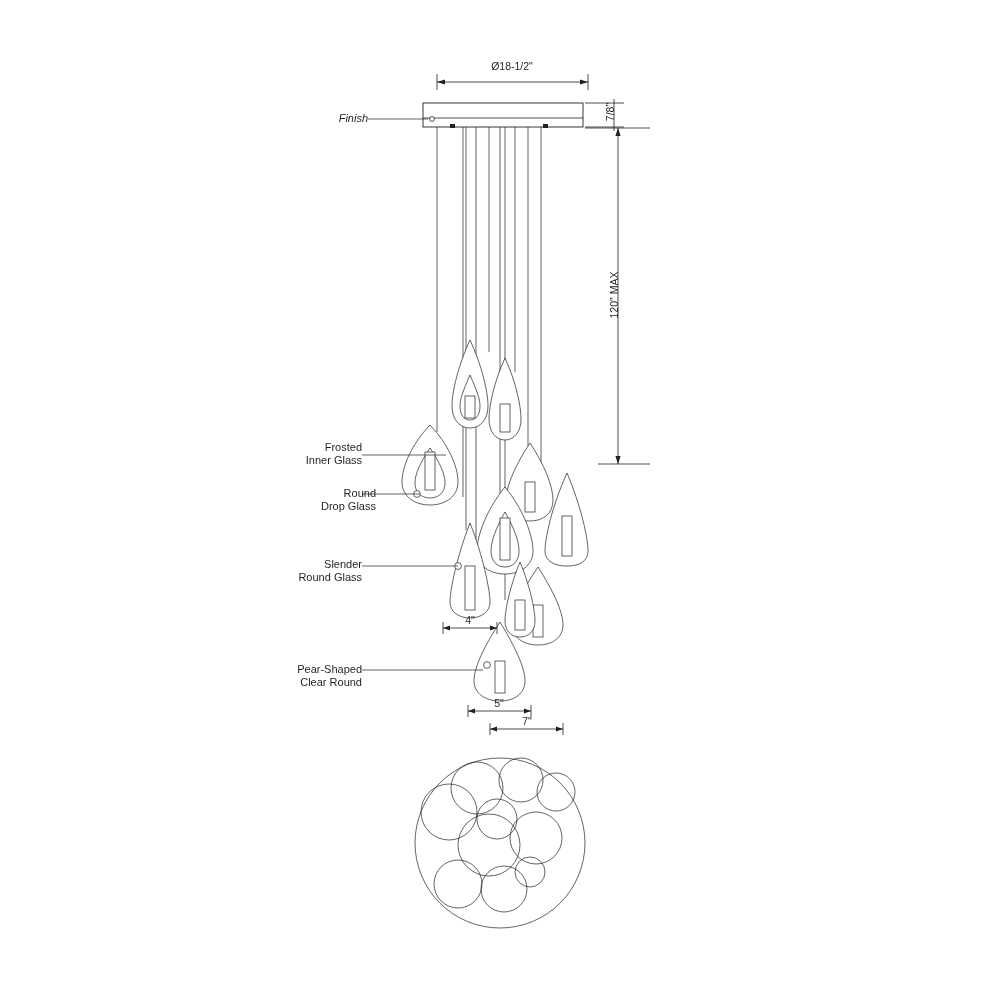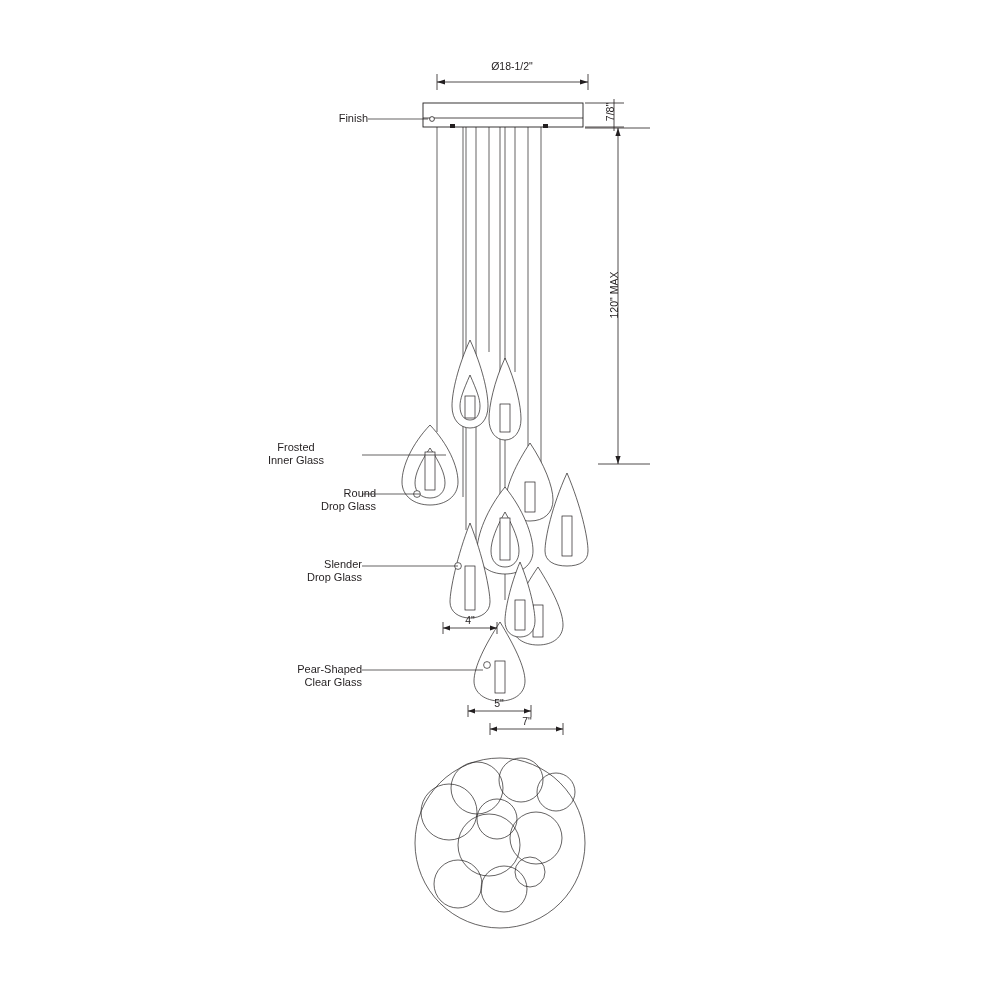--- a/index.html
+++ b/index.html
@@ -200,33 +200,33 @@
         <circle cx="489" cy="845" r="31" fill="none"></circle>
         <circle cx="536" cy="838" r="26" fill="none"></circle>
         <circle cx="458" cy="884" r="24" fill="none"></circle>
         <circle cx="504" cy="889" r="23" fill="none"></circle>
         <circle cx="530" cy="872" r="15" fill="none"></circle>
       </g>
 
     </g>
   </svg>
 
-  <div class="lbl right" style="left:250px; top:112px; width:118px;">Finish</div>
-
-  <div class="lbl right" style="left:230px; top:441px; width:132px;text-align:center;">Frosted
+  <div class="lbl right" style="left:250px; top:112px; width:118px;font-style:italic;">Finish</div>
+
+  <div class="lbl right" style="left:230px; top:441px; width:132px;">Frosted
 Inner Glass</div>
 
   <div class="lbl right" style="left:244px; top:487px; width:132px;">Round
 Drop Glass</div>
 
   <div class="lbl right" style="left:230px; top:558px; width:132px;">Slender
-Drop Glass</div>
+Round Glass</div>
 
   <div class="lbl right" style="left:220px; top:663px; width:142px;">Pear-Shaped
-Clear Glass</div>
+Clear Round</div>
 
   <div class="dim-text" style="left:462px; top:60px; width:100px;">Ø18-1/2"</div>
 
   <div class="dim-text vert" style="left:604px; top:132px; width:40px;">7/8"</div>
 
   <div class="dim-text vert" style="left:608px; top:340px; width:90px;">120" MAX</div>
 
   <div class="dim-text" style="left:450px; top:614px; width:40px;">4"</div>
 
   <div class="dim-text" style="left:479px; top:697px; width:40px;">5"</div>

